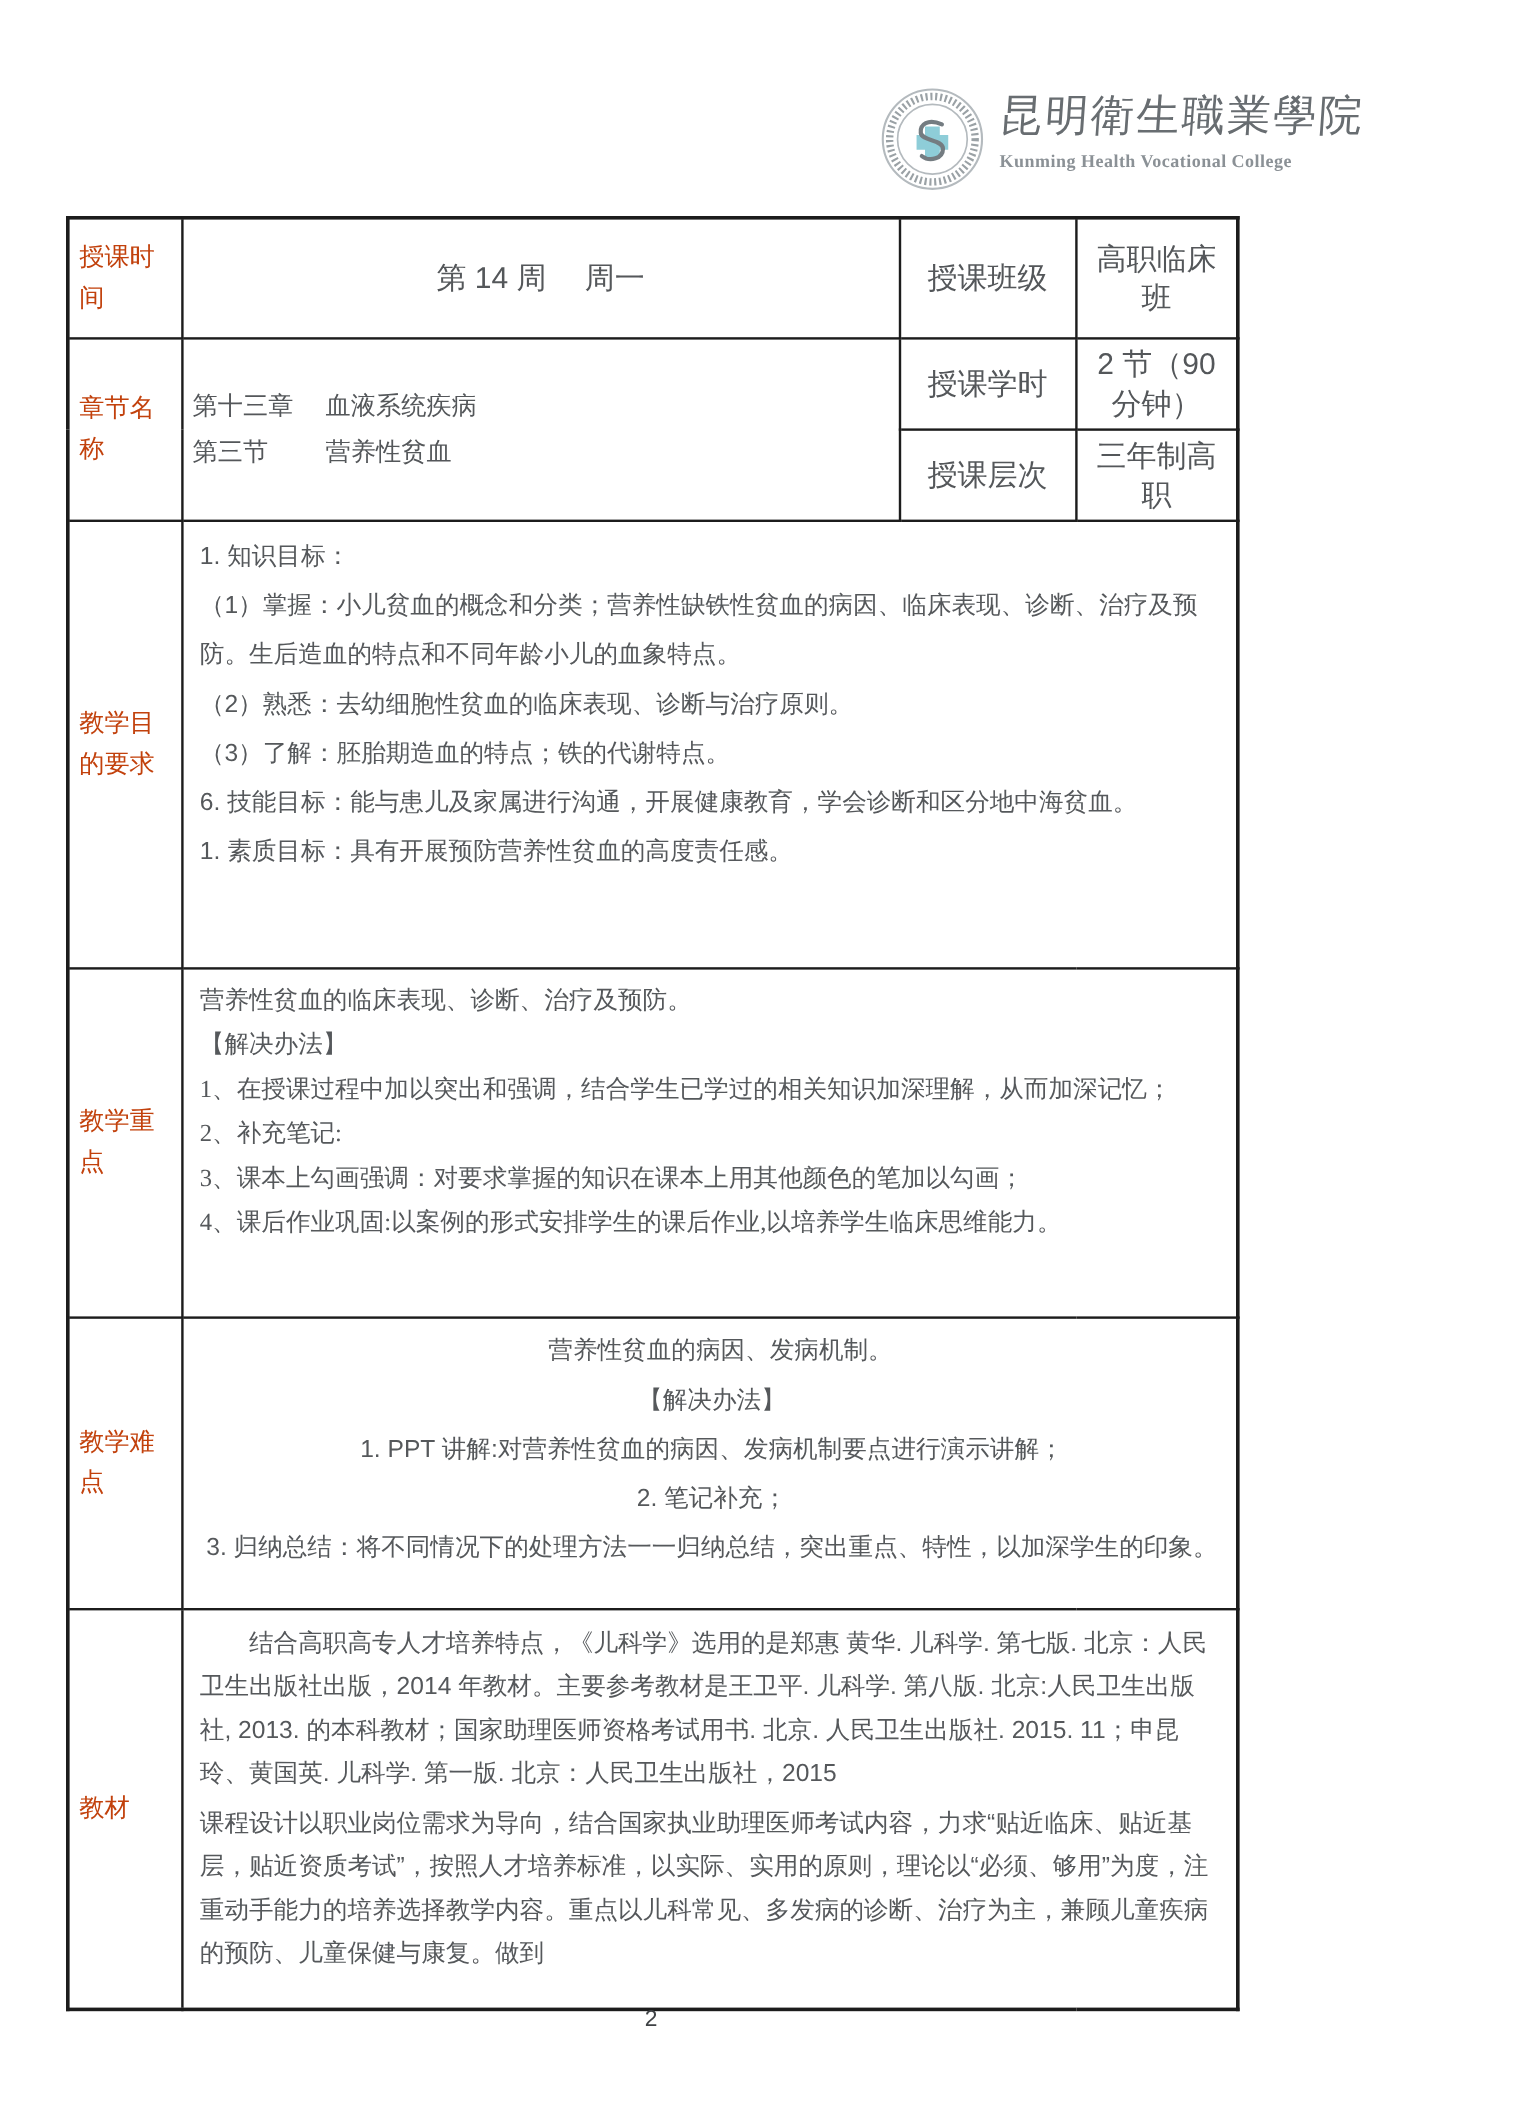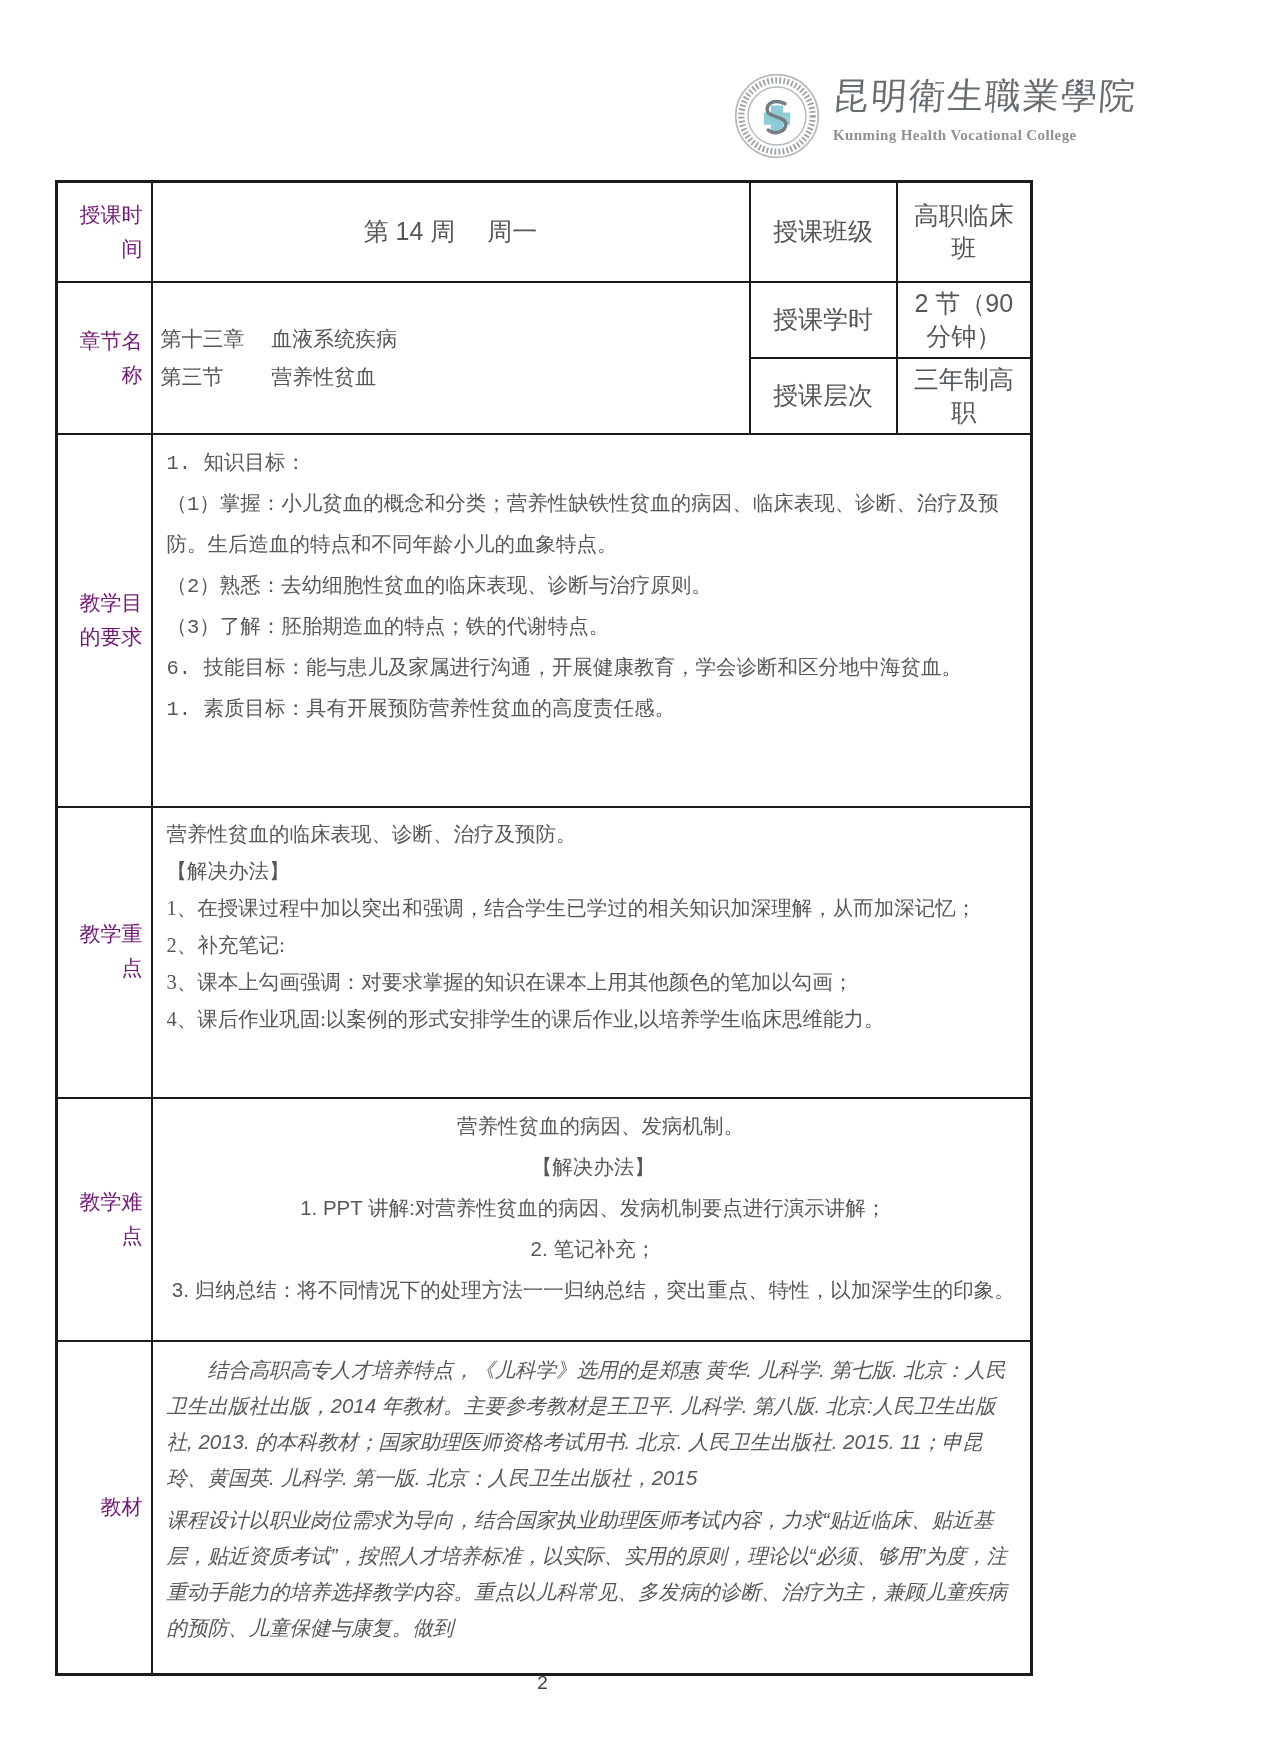--- a/index.html
+++ b/index.html
@@ -27,35 +27,35 @@
 
   
   table.lesson-table {
     position:absolute; left:55px; top:180px; width:975px;
     border-collapse:collapse; table-layout:fixed;
     border:3px solid #1c1c1c;
   }
   td { border:2px solid #1c1c1c; vertical-align:middle; }
 
   .label-cell {
-    text-align:right; font-size:21px; line-height:1.6; padding:4px 8px; color:#701a75;margin-left:36px;
+    text-align:left; font-size:21px; line-height:1.6; padding:4px 8px; color:#c2410c;margin-left:36px;
   }
   .center-cell { text-align:center; font-size:25px; padding:4px 6px; color:#54575a; }
 
   .chapter-cell { font-size:21px; line-height:1.8; padding:6px 6px 6px 8px; color:#54575a; }
 
   .content-cell { vertical-align:top; padding:8px 10px 6px 14px; color:#55585b; }
   .content-cell p { font-size:20.5px; }
 
-  .cell-objectives p   { line-height:41px;font-family:Liberation Mono, monospace; }
+  .cell-objectives p   { line-height:41px; }
   .cell-keypoints p    { line-height:37px; }
   .cell-difficulties p { line-height:38px; margin-bottom:3px;text-align:center; }
   .cell-difficulties p.first-indent { text-indent:0.7em; }
   .cell-materials { padding-top:10px; }
-  .cell-materials p { line-height:36px;font-style:italic; }
+  .cell-materials p { line-height:36px; }
   .cell-materials p.para-indent { text-indent:2em; }
   .cell-materials p + p { margin-top:6px; }
 
   tr.row-time > td      { height:100px; }
   tr.row-chapter-a > td { height:56px; }
   tr.row-chapter-b > td { height:57px;border-radius:13px; }
   tr.row-objectives > td   { height:373px; }
   tr.row-keypoints > td    { height:291px;font-family:Liberation Serif, serif; }
   tr.row-difficulties > td { height:243px; }
   tr.row-materials > td    { height:334px; }

